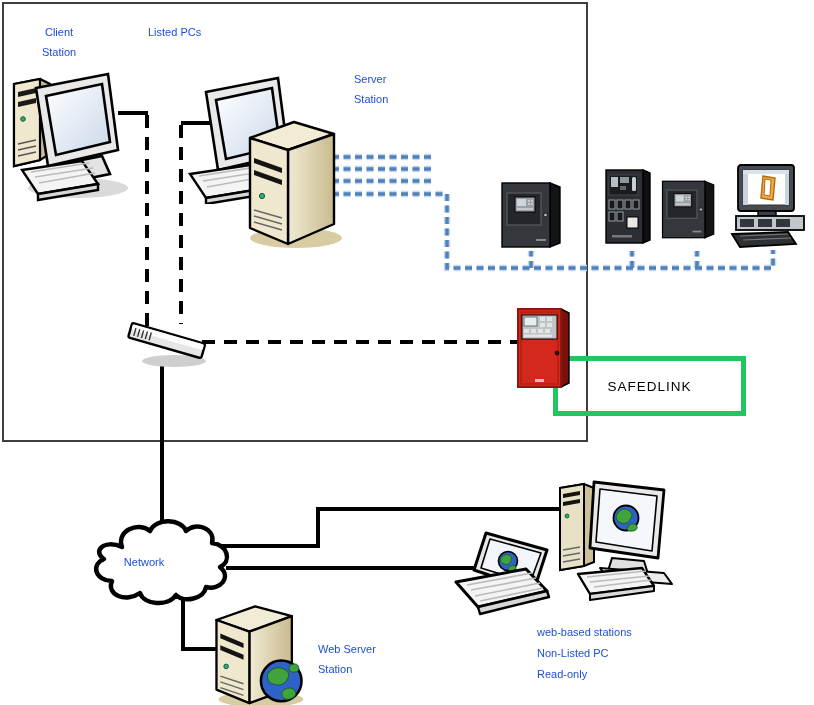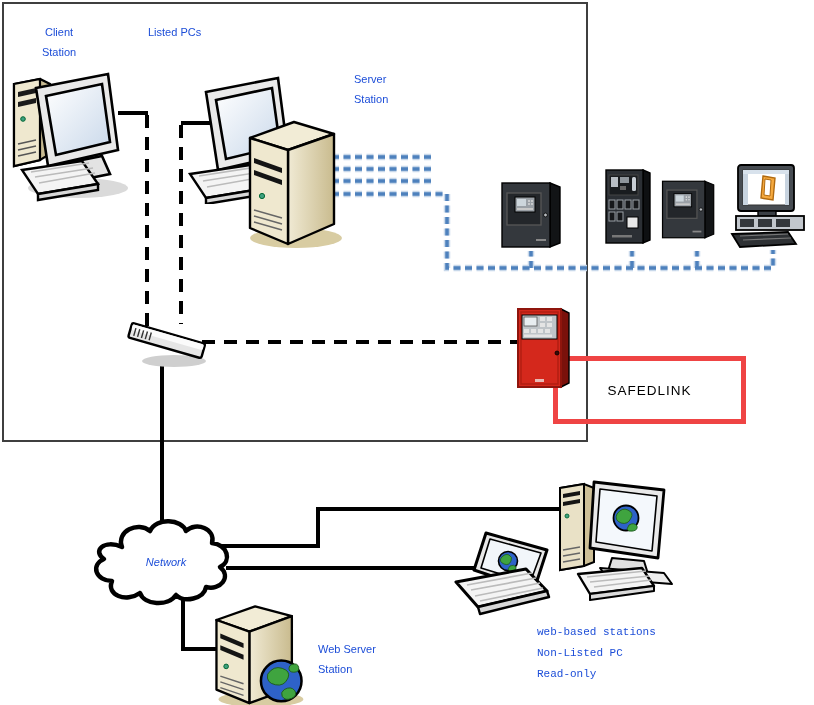--- a/index.html
+++ b/index.html
@@ -7,22 +7,22 @@
           font-family:"Liberation Sans",sans-serif;}
   #boundary{position:absolute;left:2px;top:2px;width:586px;height:440px;
             border:2px solid #3f3f3f;box-sizing:border-box;}
   #wires{position:absolute;left:0;top:0;width:814px;height:705px;}
   .dev{position:absolute;}
   .dev svg{width:100%;height:100%;display:block;}
   .lbl{position:absolute;font-size:11px;line-height:19px;color:#1d4ed8;white-space:pre-line;}
   .center{text-align:center;}
   .right{text-align:right;}
   .bold{font-weight:bold;}
-  #orange-box{position:absolute;left:553px;top:356px;width:193px;height:68px;
-              border:5px solid #ef4444;box-sizing:border-box;z-index:3;
+  #orange-box{position:absolute;left:553px;top:356px;width:193px;height:60px;
+              border:5px solid #22c55e;box-sizing:border-box;z-index:3;
               display:flex;align-items:center;justify-content:center;}
   #orange-box span{font-size:13.5px;letter-spacing:1px;color:#000;}
   .z4{z-index:4;}
   .z2{z-index:2;}
 </style>
 </head>
 <body>
 
 <div id="canvas">
 
@@ -335,25 +335,25 @@
   <div class="lbl center" style="left:16px;top:22px;width:86px;line-height:20px;">Client
 Station</div>
 
   <div class="lbl" style="left:148px;top:23px;">Listed PCs</div>
 
   <div class="lbl" style="left:322px;top:69px;line-height:20px;margin-left:32px;">Server
 Station</div>
 
 
 
-  <div class="lbl center z4" style="left:88px;top:553px;width:156px;font-style:italic;">Network</div>
+  <div class="lbl center z4" style="left:66px;top:553px;width:156px;">Network</div>
 
   <div class="lbl" style="left:318px;top:619px;line-height:20px;">
     <div>Web Server
 Station</div>
     <div class="bold">Non-Listed PC</div>
   </div>
 
-  <div class="lbl" style="left:537px;top:622px;line-height:21px;font-family:Liberation Mono, monospace;">web-based stations
+  <div class="lbl" style="left:537px;top:622px;line-height:21px;">web-based stations
 Non-Listed PC
 Read-only</div>
 
 </div>
 
 </body></html>

